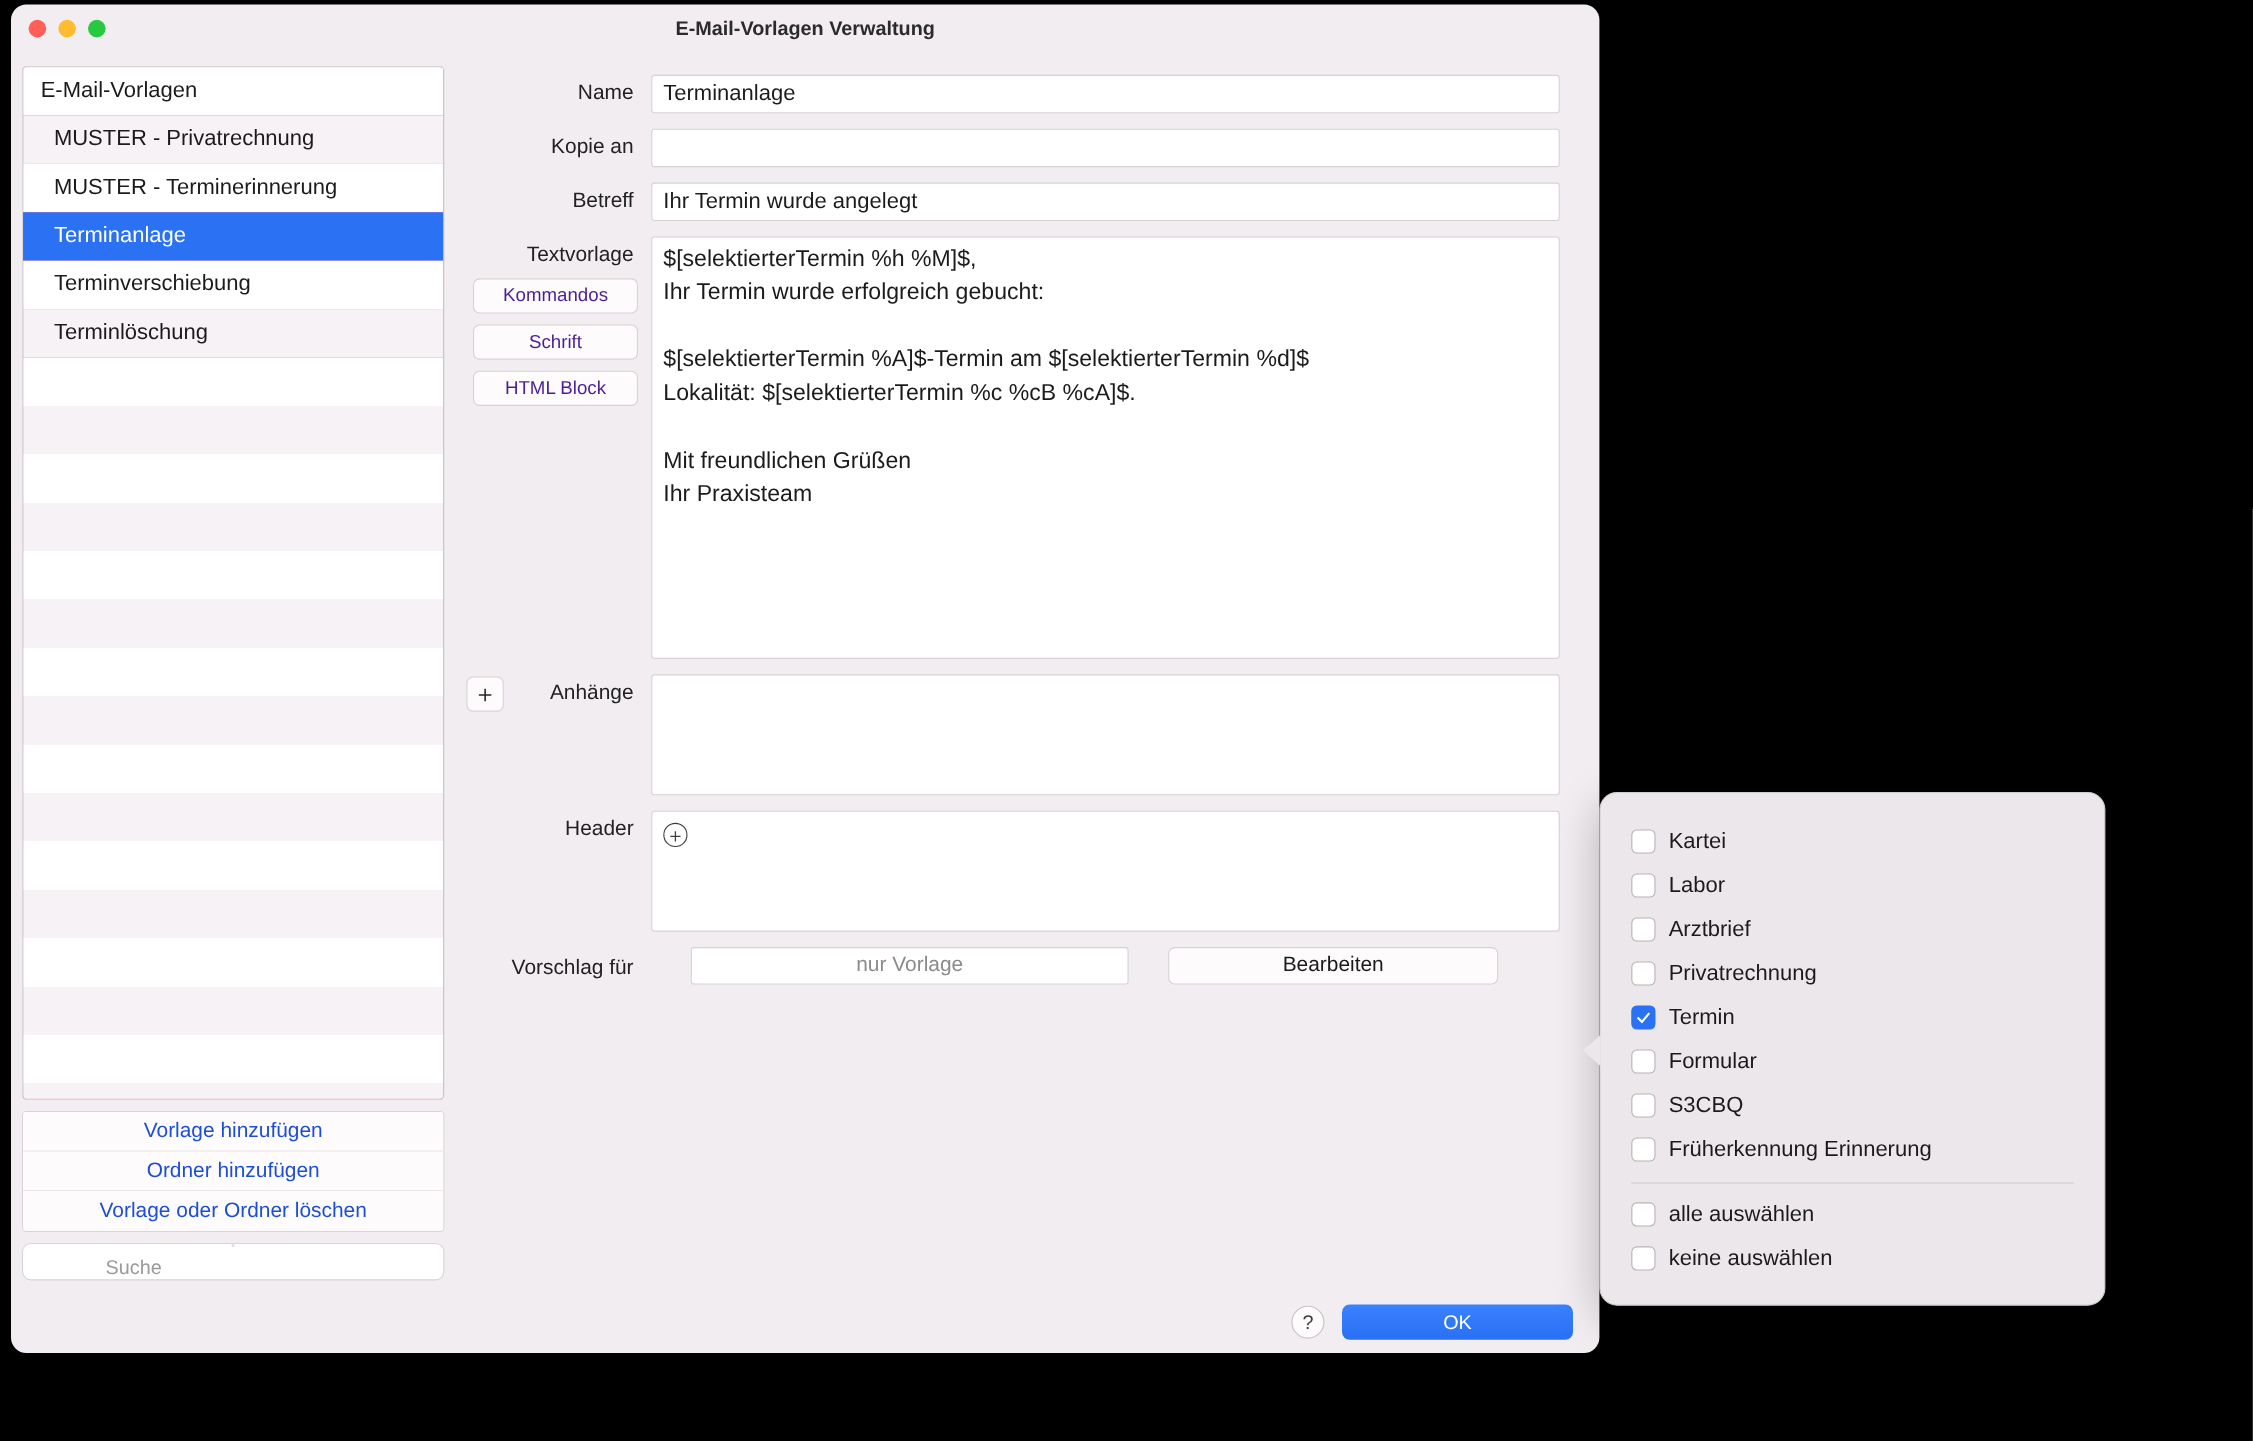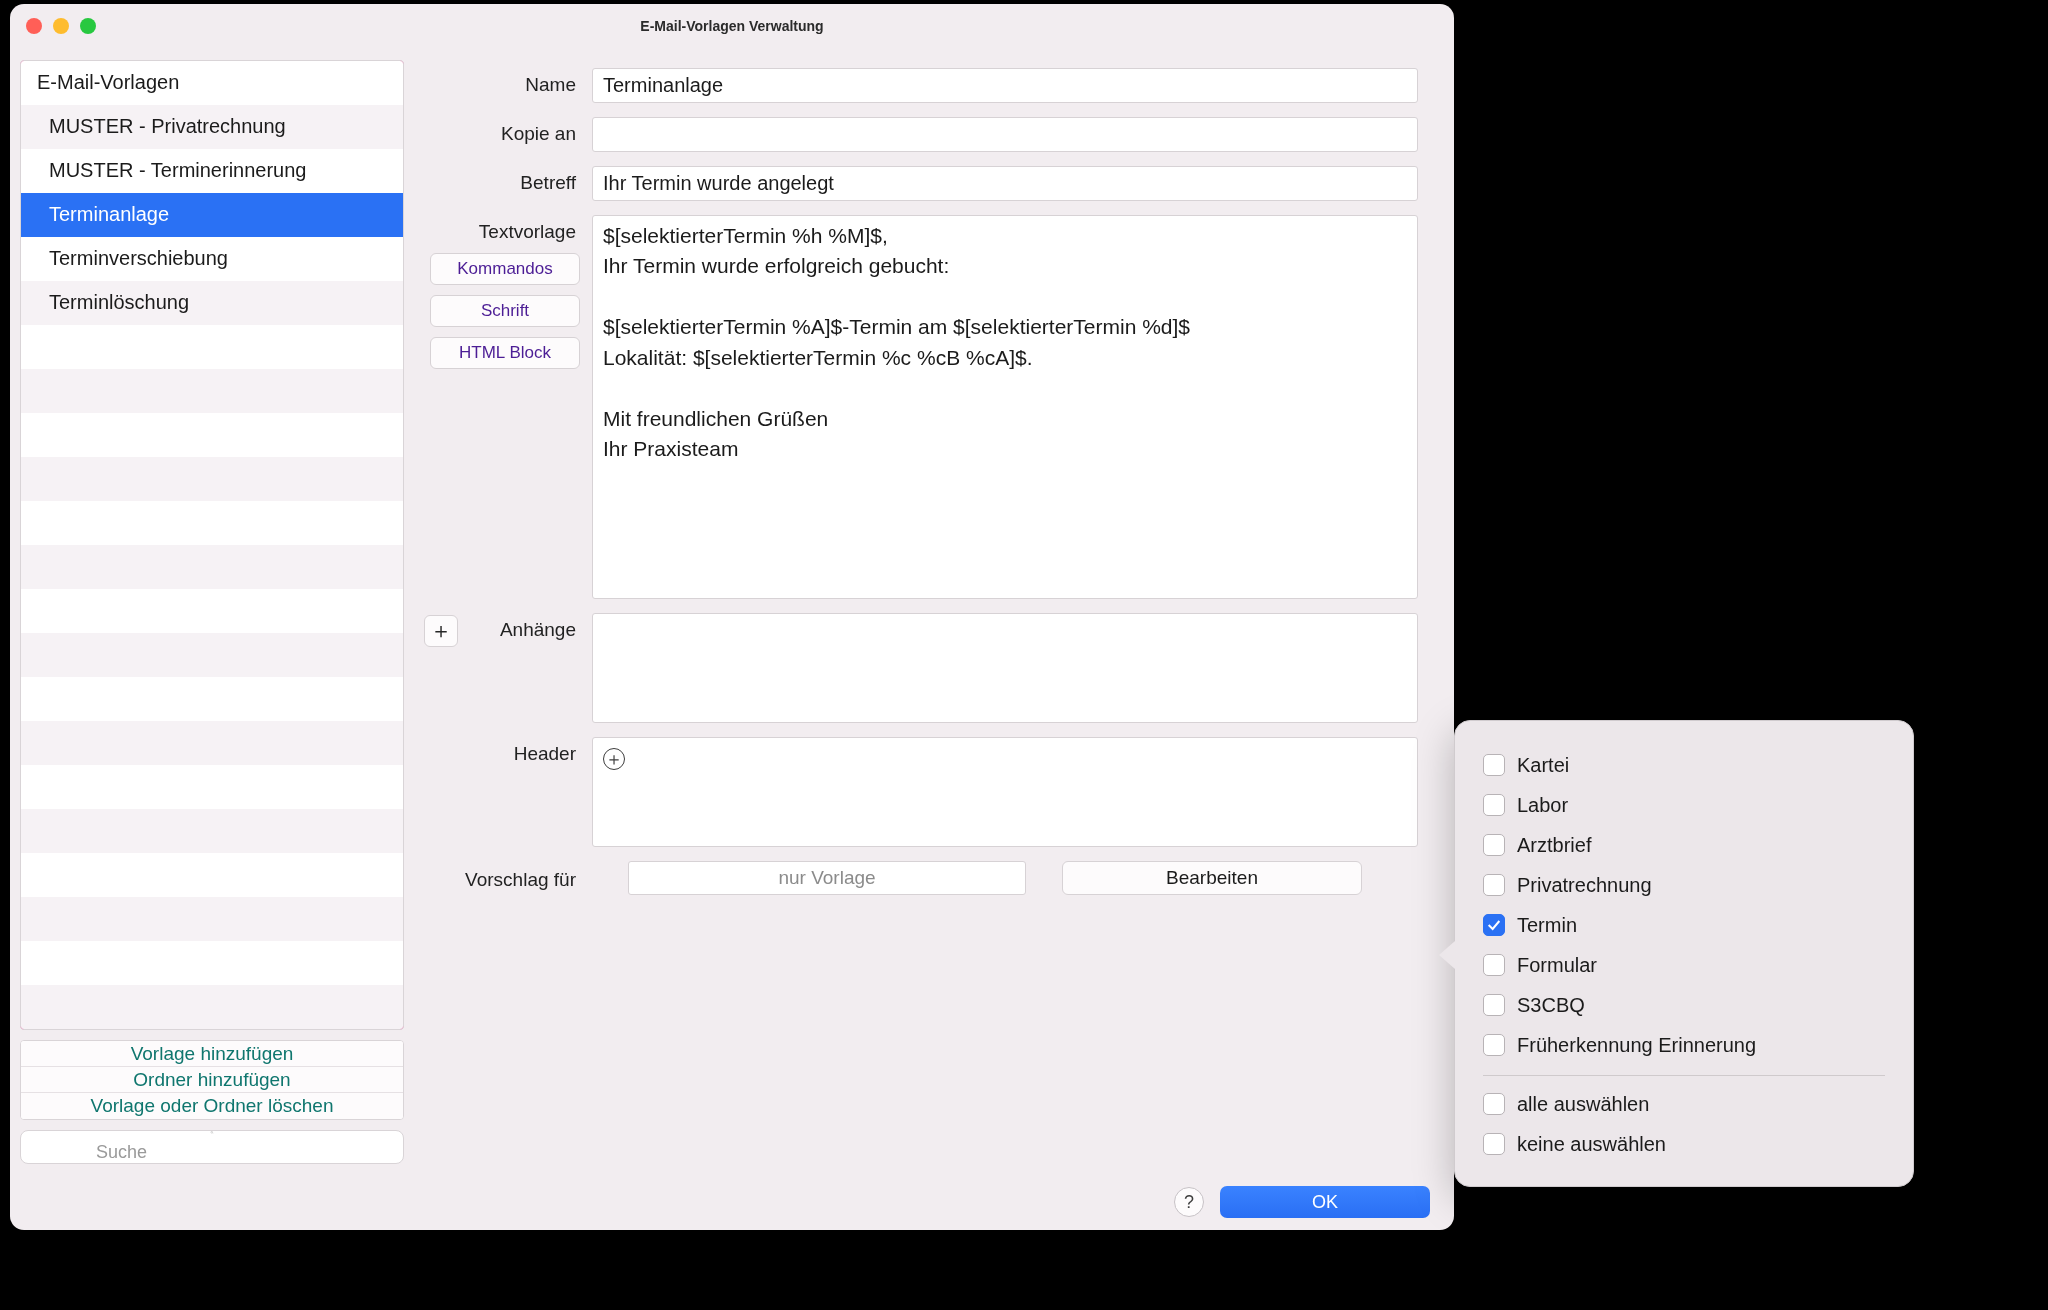--- a/index.html
+++ b/index.html
@@ -20,21 +20,21 @@
     height: 44px;
     display: flex; align-items: center; justify-content: center;
     position: relative;
     border-top-left-radius: 14px; border-top-right-radius: 14px;
   }
   .traffic { position: absolute; left: 16px; top: 14px; display: flex; gap: 11px; }
   .dot { width: 16px; height: 16px; border-radius: 50%; }
   .dot.red { background: #ff5f57; }
   .dot.yellow { background: #febc2e; }
   .dot.green { background: #28c840; }
-  .title { font-size: 14px; font-weight: 600; color: #2b2b2b; }
+  .title { font-size: 18px; font-weight: 600; color: #2b2b2b; }
 
   .body { flex: 1; display: flex; }
 
   .sidebar {
     width: 404px;
     padding: 12px 10px 10px 10px;
     display: flex; flex-direction: column;
     gap: 0;
   }
   .list {
@@ -55,22 +55,22 @@
     border-bottom: 1px solid transparent;
   }
   .list-row:nth-child(even) { background: #f6f2f5; }
   .list-row:nth-child(odd) { background: #fff; }
   .list-row.indent { padding-left: 28px; }
   .list-row.selected { background: #2a71f4 !important; color: #fff; }
   .list-filler { flex: 1; background: repeating-linear-gradient(#fff 0 44px, #f6f2f5 44px 88px); }
 
   .sidebar-buttons { margin-top: 10px; border: 1px solid #d9d4d7; border-radius: 4px; background:#fff; overflow:hidden; }
   .sidebar-buttons .btn-row {
-    height: 26px; display:flex; align-items:center; justify-content:center;
-    font-size: 19px; color:#0f766e; background:#fdfbfc;
+    height: 36px; display:flex; align-items:center; justify-content:center;
+    font-size: 19px; color:#1d4ed8; background:#fdfbfc;
     border-bottom: 1px solid #e6e1e4;
     cursor: default;
   }
   .sidebar-buttons .btn-row:last-child { border-bottom: none; }
 
   .search-wrap { margin-top: 10px; }
   .search {
     position: relative;
     height: 34px;
     background: #fff; border: 1px solid #d9d4d7; border-radius: 8px;

